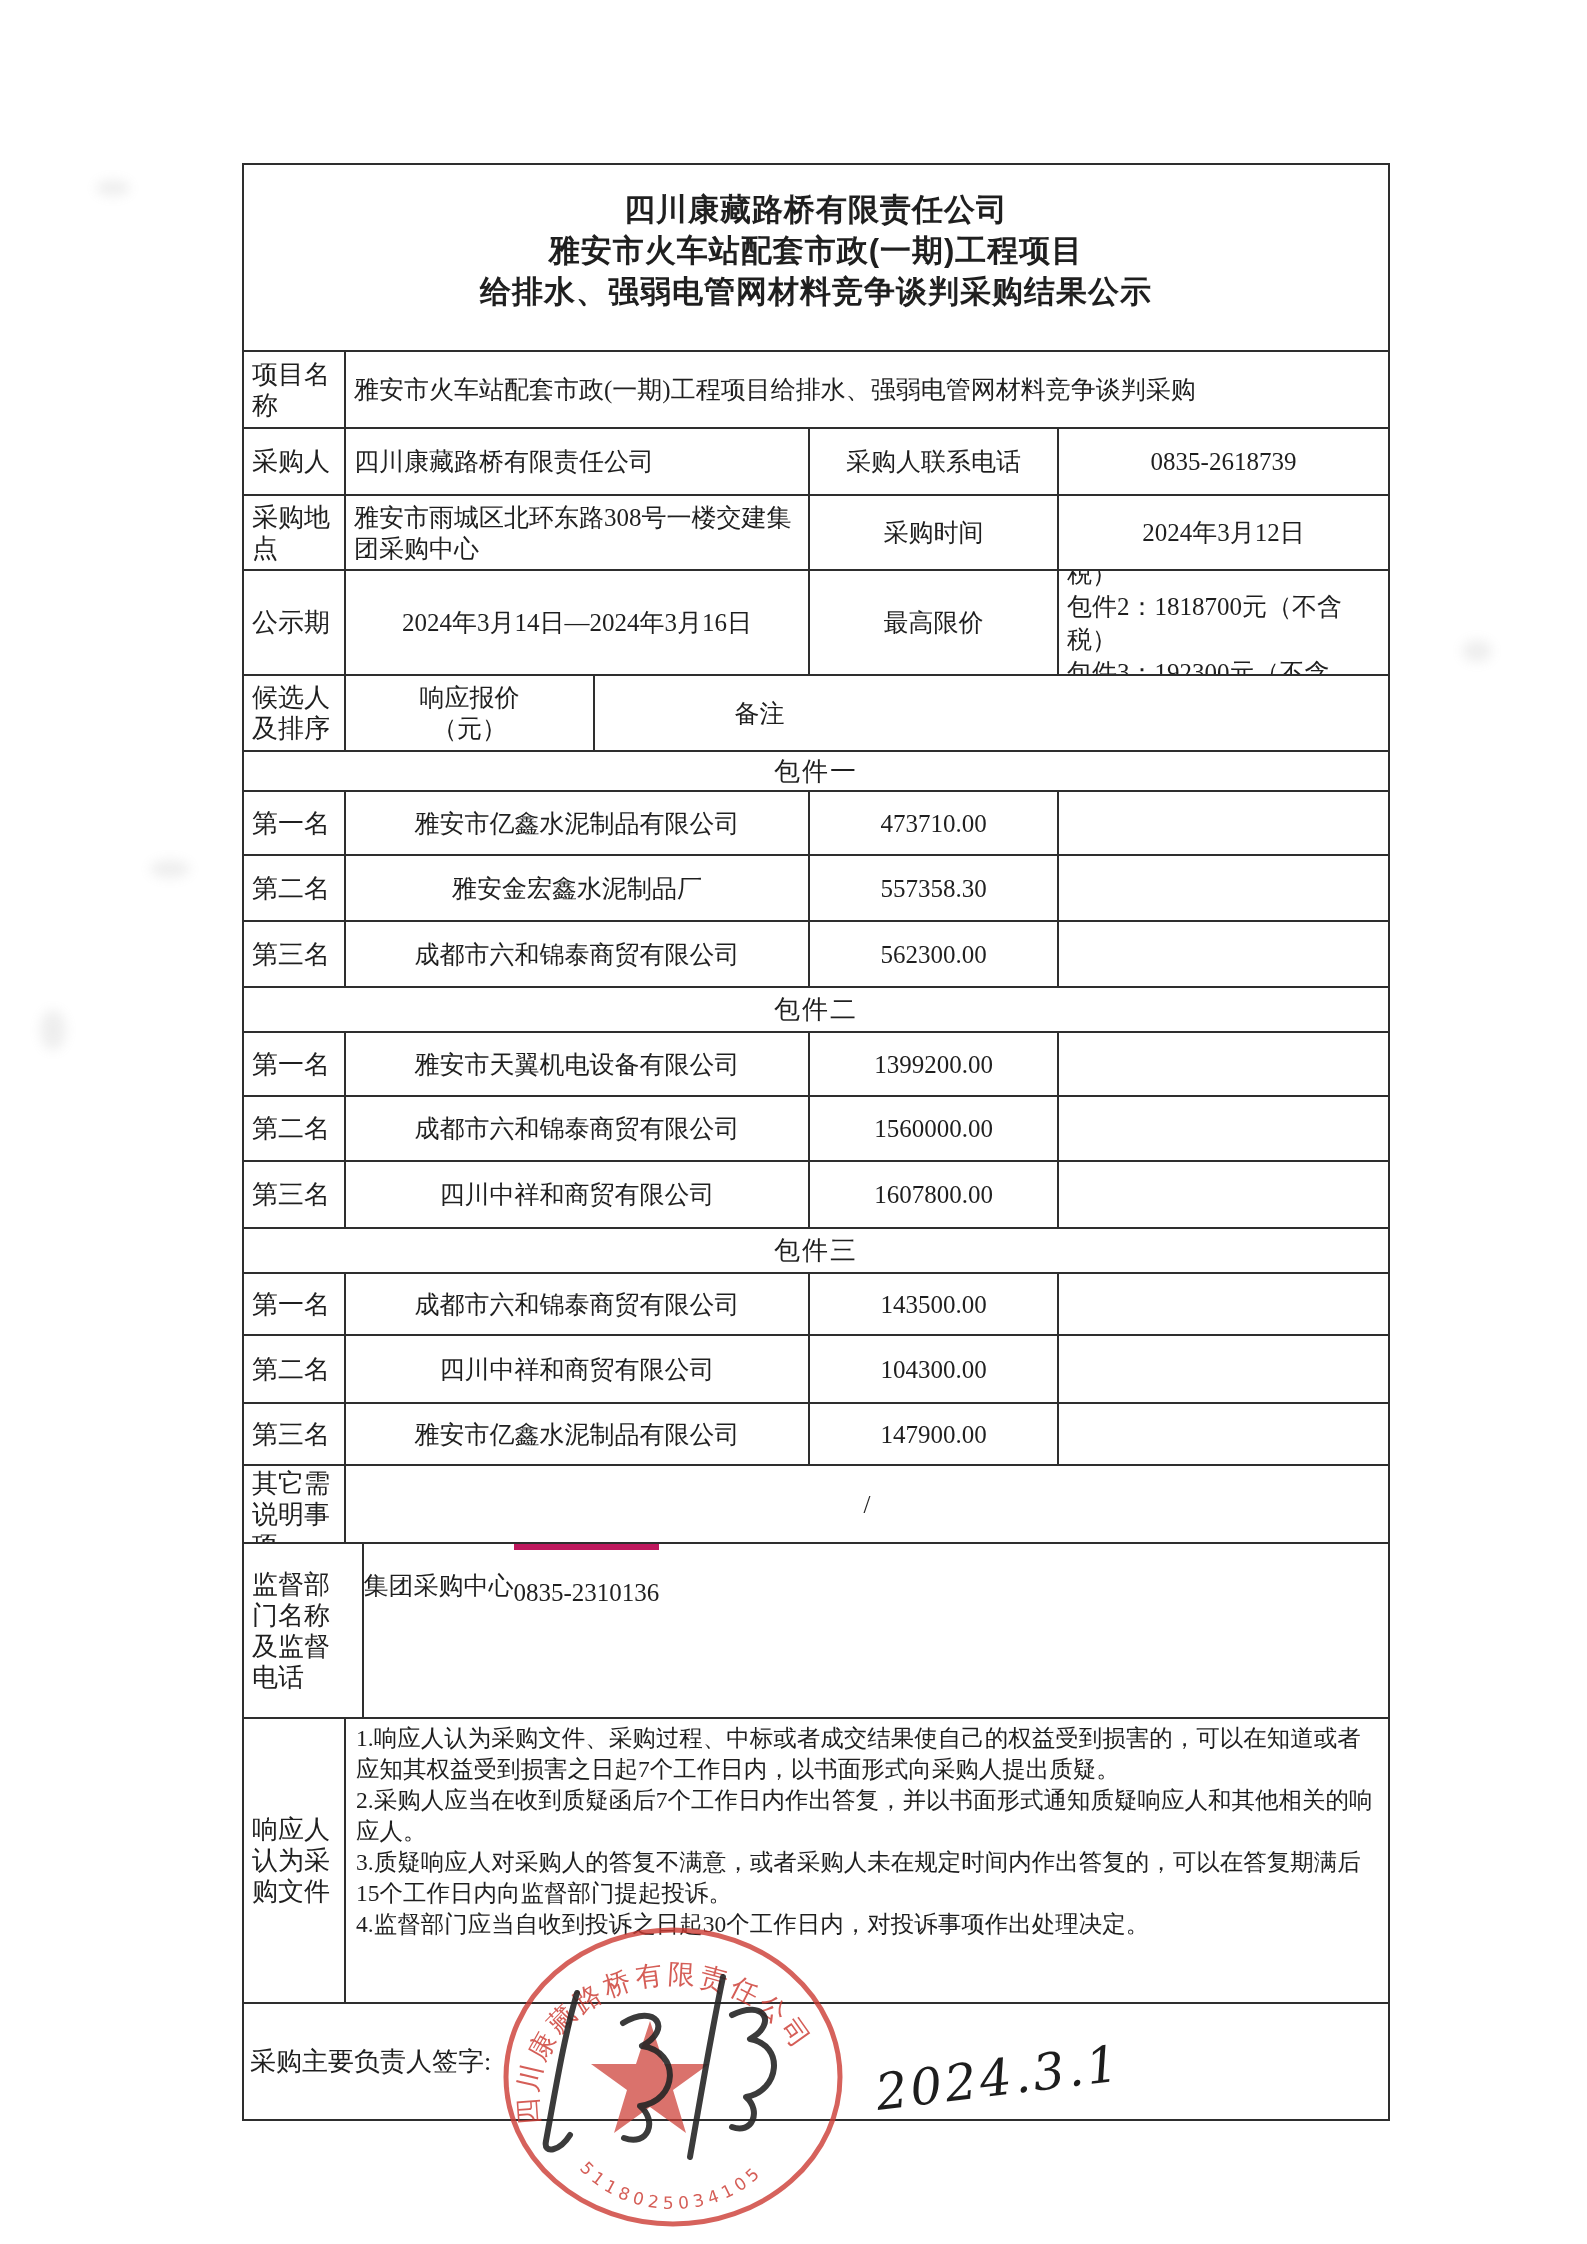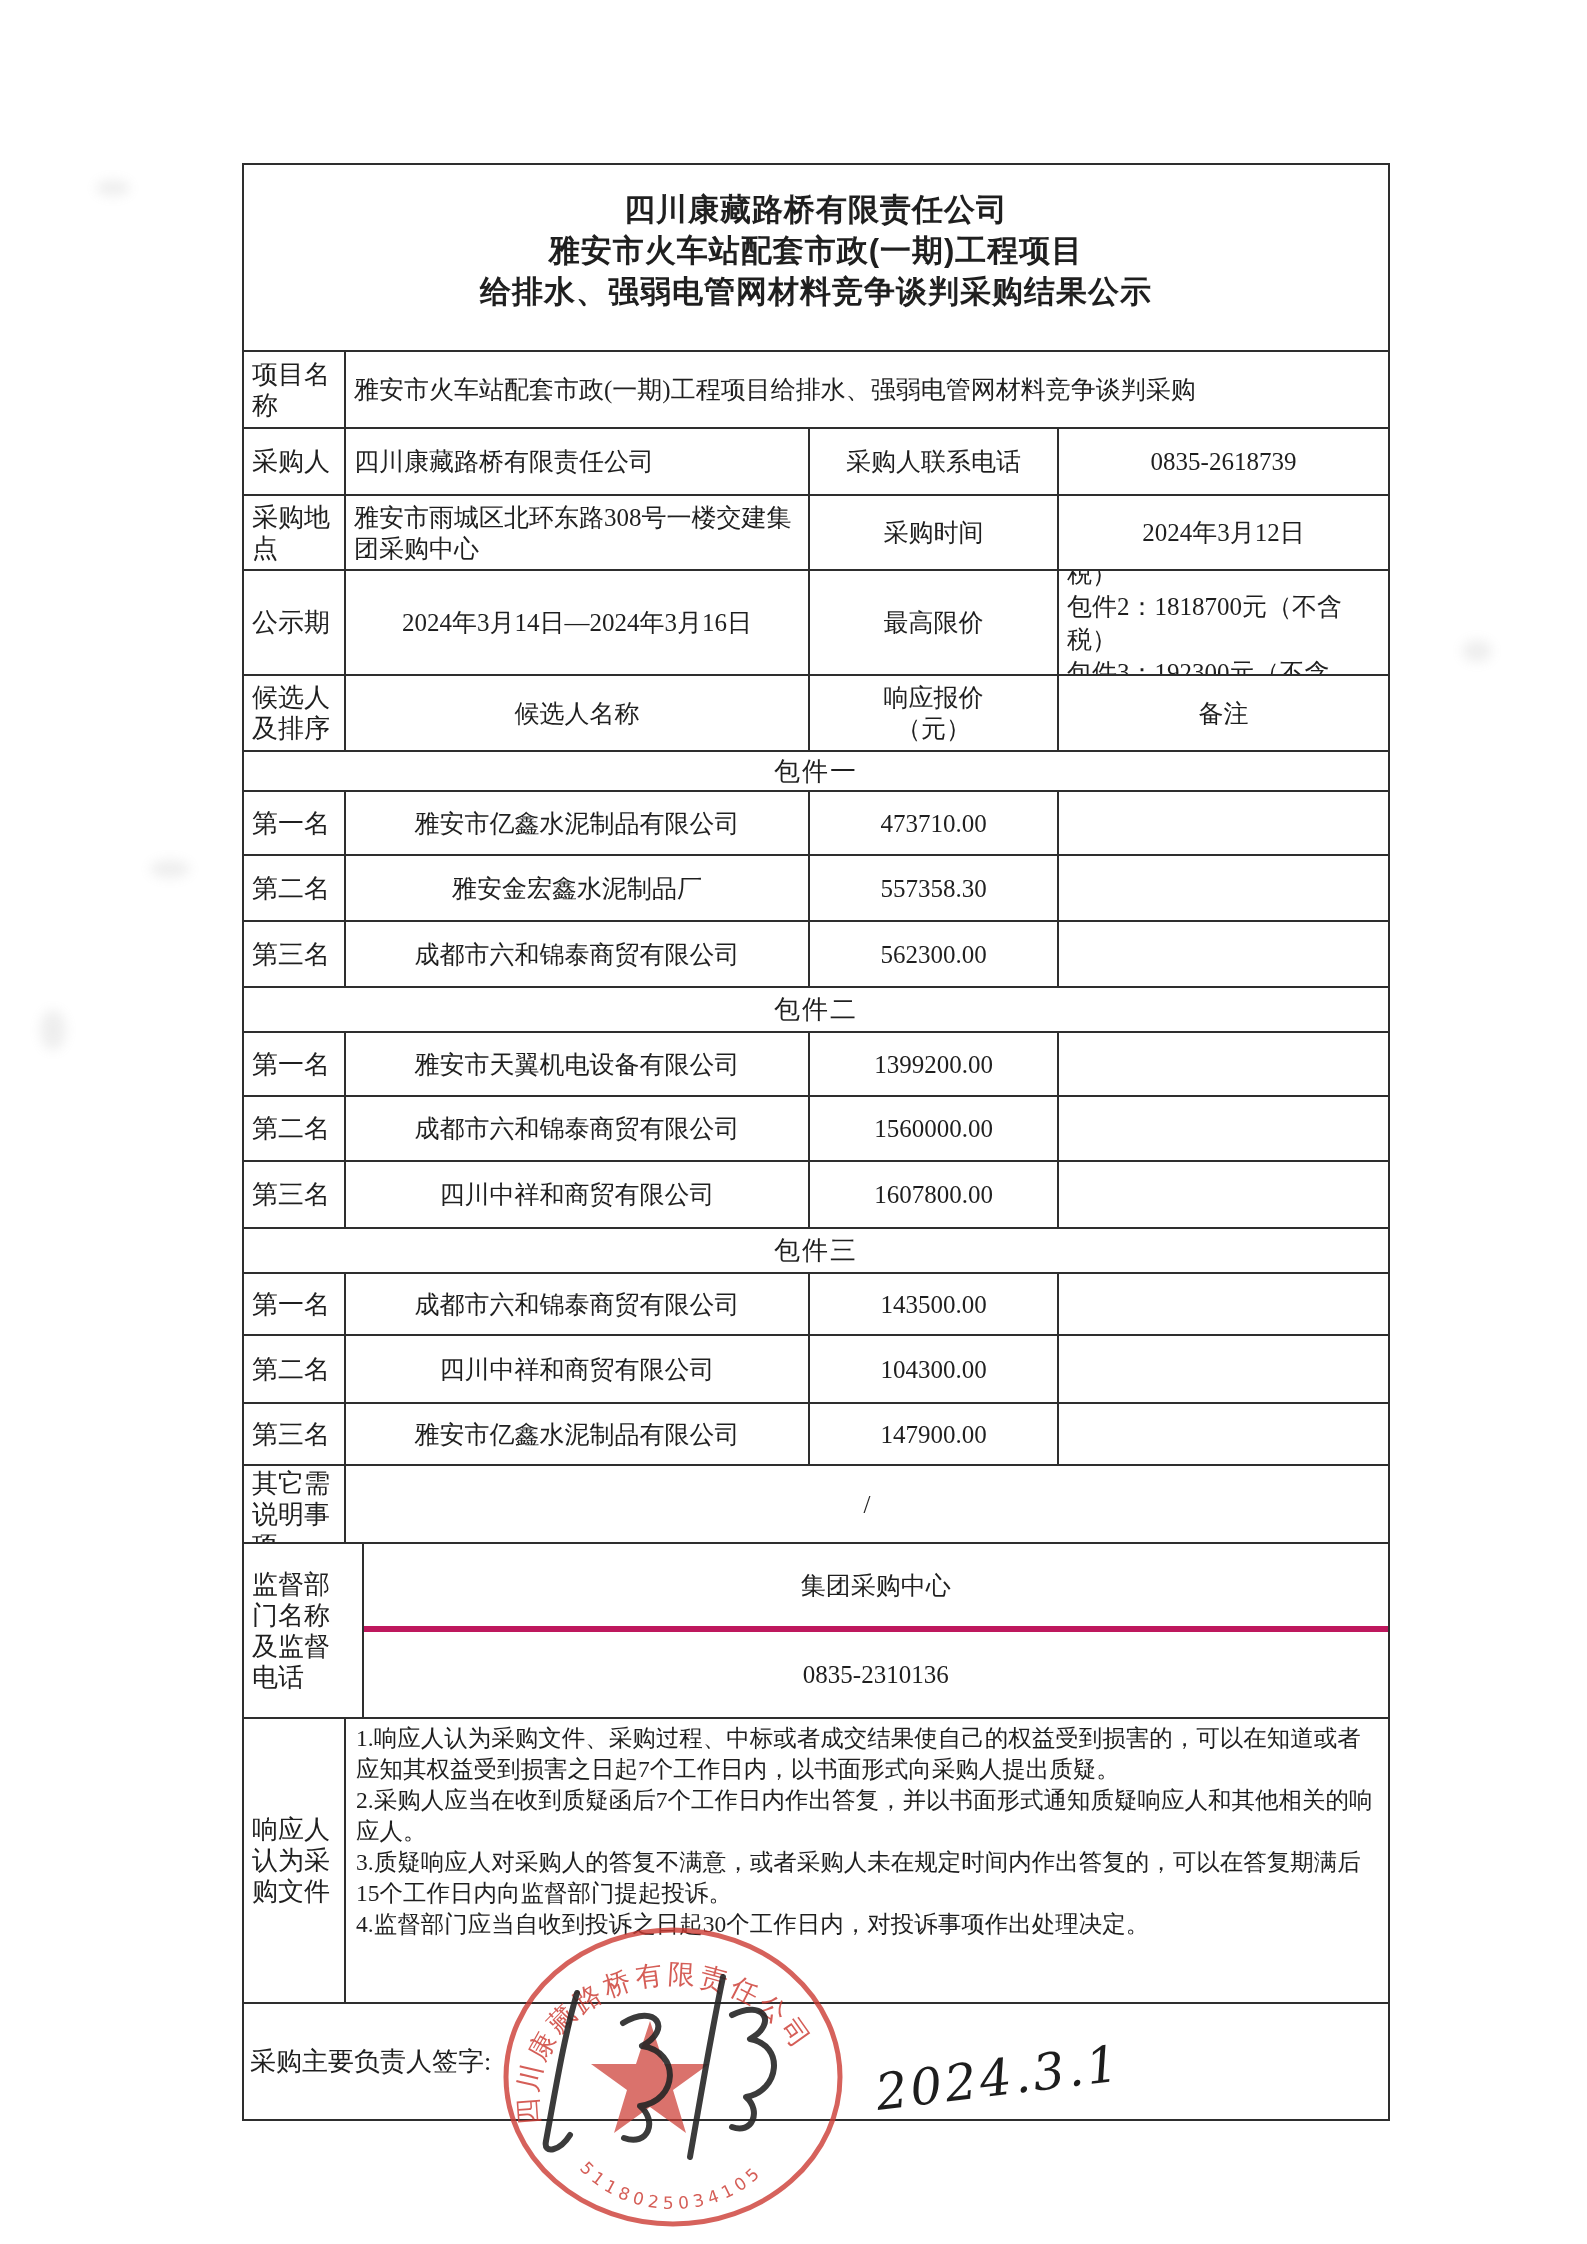--- a/index.html
+++ b/index.html
@@ -36,21 +36,21 @@
   }
   .vleft { justify-content:flex-start; text-align:left; padding:0 10px 0 8px; }
   .title-cell {
     flex-direction:column; justify-content:flex-start; padding-top:24px;
     font-family:"Liberation Sans","DejaVu Sans",sans-serif;
     font-weight:bold; font-size:31px; line-height:41px; letter-spacing:1px;
   }
   .hdr { font-size:25px; flex-direction:column; }
   .band { font-size:26px; letter-spacing:2px; }
   .clip-top { align-items:flex-start; padding-top:2px; }
-  .stack { display:flex; flex-direction:column; border-left:2px solid #2e2e2e;margin-left:19px; }
+  .stack { display:flex; flex-direction:row; border-left:2px solid #2e2e2e;margin-left:19px; }
   .stack .sub { display:flex; align-items:center; justify-content:center; font-size:25px; }
   .stack .sub + .sub { border-top:6px solid #be185d; }
   .objection-text {
     justify-content:flex-end; align-items:flex-start; text-align:left;
     padding:4px 8px 0 10px; font-size:23.5px; line-height:31px;
   }
   .sig-row .c { justify-content:flex-start; padding-left:6px; font-size:26px; }
   
   .rh-title{height:185px}.rh-proj{height:77px}.rh-buyer{height:67px}.rh-loc{height:75px}
   .rh-pub{height:105px}.rh-head{height:76px}.rh-band1{height:40px}
@@ -105,21 +105,20 @@
     <div class="c w2">最高限价</div>
     <div class="c w3 vleft" style="flex-direction:column; align-items:flex-start; justify-content:center; line-height:33px;">
       <div>包件1：599310元（不含税）</div>
       <div>包件2：1818700元（不含税）</div>
       <div>包件3：192300元（不含税）</div>
     </div>
   </div>
 
   <div class="t-row rh-head">
     <div class="c w0 lab">候选人及排序</div>
-    <div class="c w1">候选人名称</div>
     <div class="c w2 hdr">
       <div>响应报价</div>
       <div>（元）</div>
     </div>
     <div class="c w3">备注</div>
   </div>
 
   <div class="t-row rh-band1">
     <div class="c wfull band">包件一</div>
   </div>

